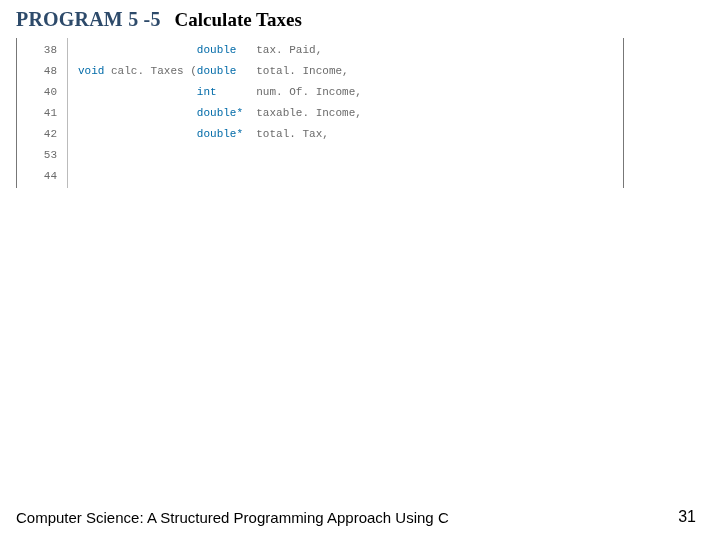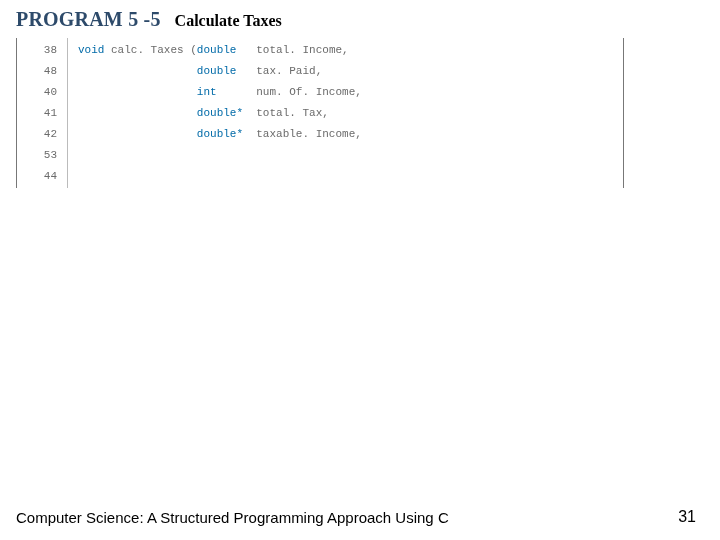--- a/index.html
+++ b/index.html
@@ -28,21 +28,21 @@
   }
   .program-label {
     color: #2d4a6a;
     font-weight: bold;
     font-size: 20px;
     letter-spacing: 0.2px;
   }
   .program-title {
     color: #000000;
     font-weight: bold;
-    font-size: 16px;
+    font-size: 19px;
   }
   .code-box {
     position: absolute;
     top: 38px;
     left: 16px;
     width: 608px;
     height: 150px;
     border-left: 1px solid #777;
     border-right: 1px solid #777;
     box-sizing: border-box;
@@ -106,25 +106,25 @@
     <div class="gutter">
       <span>38</span>
       <span>48</span>
       <span>40</span>
       <span>41</span>
       <span>42</span>
       <span>53</span>
       <span>44</span>
     </div>
     <div class="code">
+      <span class="code-row"><span class="name">                  </span><span class="kw">double</span><span class="name">   </span><span class="name">tax. Paid,</span></span>
       <span class="code-row"><span class="kw">void</span><span class="fn"> </span><span class="fn">calc. Taxes</span><span class="punct"> (</span><span class="kw">double</span><span class="name">   </span><span class="name">total. Income,</span></span>
-      <span class="code-row"><span class="name">                  </span><span class="kw">double</span><span class="name">   </span><span class="name">tax. Paid,</span></span>
       <span class="code-row"><span class="name">                  </span><span class="kw">int</span><span class="name">      </span><span class="name">num. Of. Income,</span></span>
+      <span class="code-row"><span class="name">                  </span><span class="kw">double*</span><span class="name">  </span><span class="name">taxable. Income,</span></span>
       <span class="code-row"><span class="name">                  </span><span class="kw">double*</span><span class="name">  </span><span class="name">total. Tax,</span></span>
-      <span class="code-row"><span class="name">                  </span><span class="kw">double*</span><span class="name">  </span><span class="name">taxable. Income,</span></span>
       <span class="code-row"> </span>
     </div>
   </div>
 
   <div class="footer-left">Computer Science: A Structured Programming Approach Using C</div>
   <div class="footer-right">31</div>
 
 </div>
 
 </body></html>

